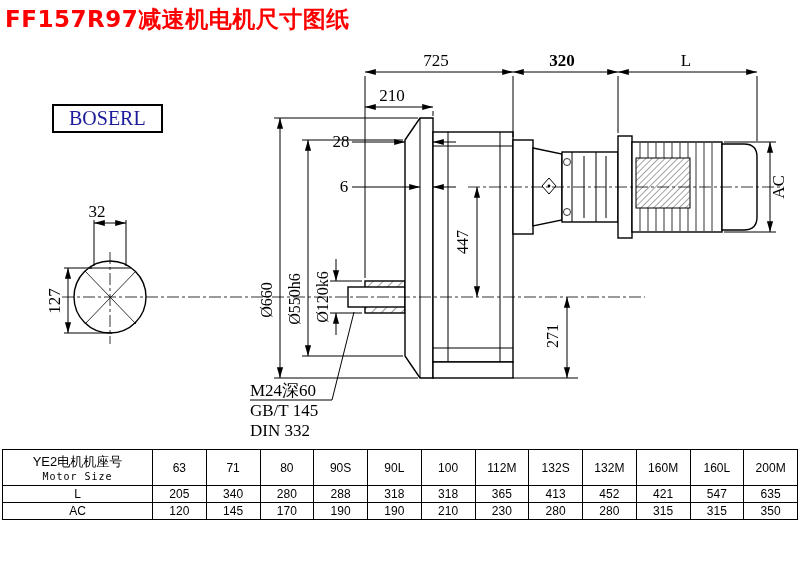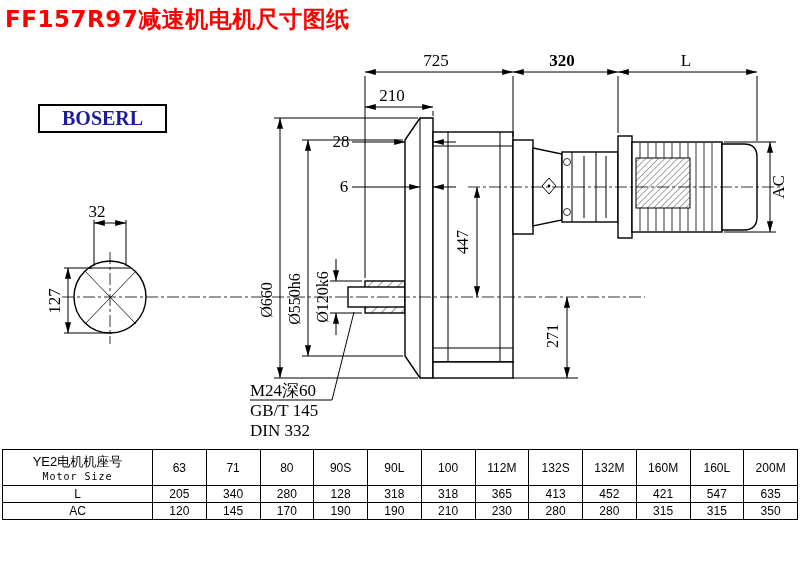--- a/index.html
+++ b/index.html
@@ -1,21 +1,21 @@
 <!DOCTYPE html>
 <html><head>
 <meta charset="utf-8">
 <style>
   * { margin:0; padding:0; box-sizing:border-box; }
   html,body { width:800px; height:561px; background:#fff; overflow:hidden; position:relative;
               font-family:"Liberation Sans", sans-serif; color:#000; }
   .title { position:absolute; left:5px; top:4px; font-size:23px; font-weight:bold; color:#fe0000;
            font-family:"DejaVu Sans", sans-serif; letter-spacing:0.5px;text-align:right; }
-  .logo-box { position:absolute; left:38px; top:104px; border:2px solid #000; padding:1px 22px;
-              font-family:"Liberation Serif", serif; font-size:20px; font-weight:bold; color:#1b1b9b; }
+  .logo-box { position:absolute; left:52px; top:104px; border:2px solid #000; padding:1px 15px;
+              font-family:"Liberation Serif", serif; font-size:20px; font-weight:normal; color:#1b1b9b; }
   svg.drawing { position:absolute; left:0; top:40px; }
   .ol   { fill:#fff; stroke:#000; stroke-width:1.4; }
   .ln   { stroke:#000; stroke-width:1; fill:none; }
   .thin { stroke:#000; stroke-width:0.8; fill:none; }
   .dim  { stroke:#000; stroke-width:1; fill:none; }
   .cl   { stroke:#000; stroke-width:0.8; stroke-dasharray:12 3 3 3; fill:none; }
   text.d { font-family:"Liberation Serif", serif; font-size:16px; fill:#000; }
   text.big { font-size:17px; }
   text.b { font-weight:bold; }
   table.spec { position:absolute; left:2px; top:449px; width:796px; border-collapse:collapse;
@@ -213,21 +213,21 @@
     <td>132M</td>
     <td>160M</td>
     <td>160L</td>
     <td>200M</td>
   </tr>
   <tr>
     <td class="c0">L</td>
     <td>205</td>
     <td>340</td>
     <td>280</td>
-    <td>128</td>
+    <td>288</td>
     <td>318</td>
     <td>318</td>
     <td>365</td>
     <td>413</td>
     <td>452</td>
     <td>421</td>
     <td>547</td>
     <td>635</td>
   </tr>
   <tr>

